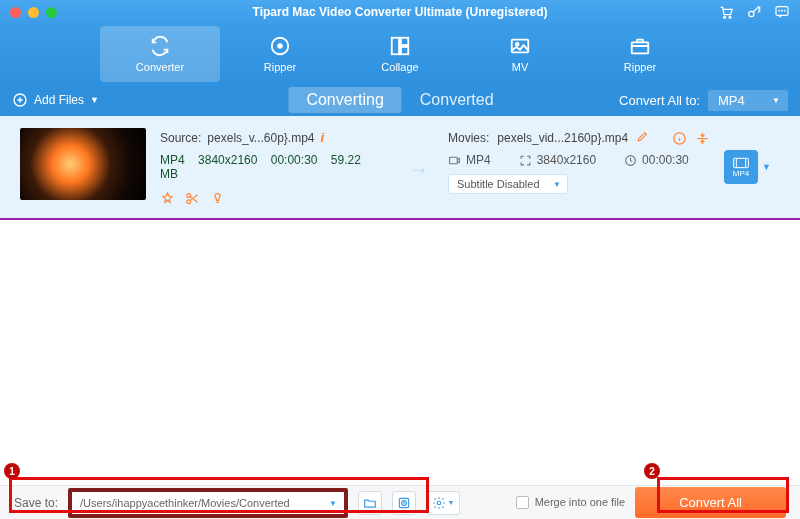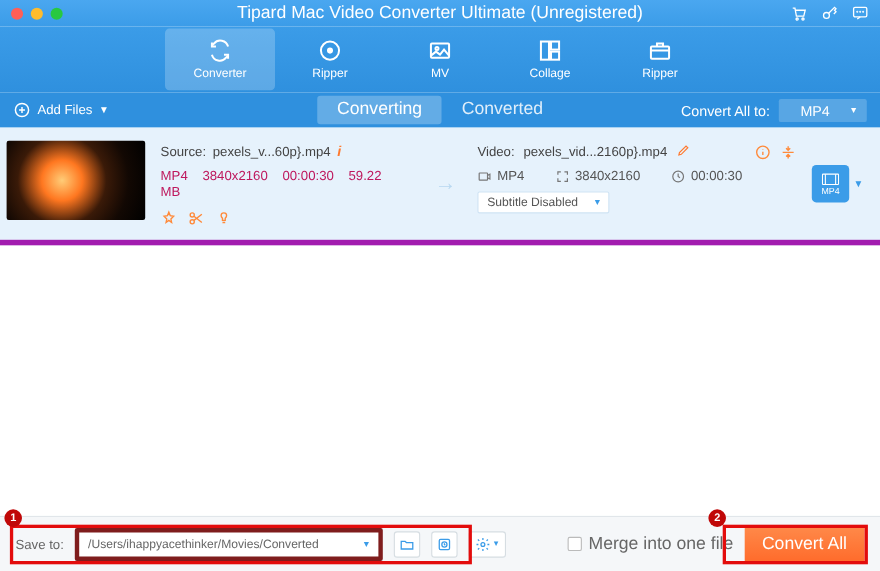--- a/index.html
+++ b/index.html
@@ -2,45 +2,45 @@
 <html><head>
 <meta charset="utf-8">
 <style>
 * { box-sizing: border-box; margin: 0; padding: 0; font-family: -apple-system, BlinkMacSystemFont, "Segoe UI", Arial, sans-serif; }
 body { width: 800px; height: 519px; background: #fff; overflow: hidden; position: relative; }
 
 .titlebar { height: 24px; background: linear-gradient(#4aa7f0, #3b9ce8); display: flex; align-items: center; padding: 0 10px; color: #fff; font-size: 12px; position: relative; }
 .traffic-lights { display: flex; gap: 7px; }
 .traffic-lights span { width: 11px; height: 11px; border-radius: 50%; display: block; }
 .tl-red { background: #ff5f57; } .tl-yellow { background: #febc2e; } .tl-green { background: #28c840; }
-.window-title { position: absolute; left: 50%; transform: translateX(-50%); font-size: 16px; font-weight: 400; }
+.window-title { position: absolute; left: 50%; transform: translateX(-50%); font-size: 12px; font-weight: 700; }
 .titlebar-right { position: absolute; right: 10px; display: flex; gap: 12px; }
 .titlebar-right svg { width: 16px; height: 16px; }
 
 .nav { height: 60px; background: linear-gradient(#3b9ce8, #2f90de); display: flex; justify-content: center; align-items: center; gap: 0; }
-.nav-item { width: 100px; height: 56px; display: flex; flex-direction: column; align-items: center; justify-content: center; color: #fff; font-size: 11px; gap: 4px; cursor: pointer; border-radius: 4px; }
+.nav-item { width: 120px; height: 56px; display: flex; flex-direction: column; align-items: center; justify-content: center; color: #fff; font-size: 11px; gap: 4px; cursor: pointer; border-radius: 4px; }
 .nav-item.active { background: rgba(255,255,255,0.22); }
 .nav-item svg { width: 22px; height: 22px; }
 
-.toolbar { height: 32px; background: #2f90de; display: flex; align-items: center; padding: 0 12px; color: #fff; font-size: 12px; justify-content: space-between; text-align: center; }
+.toolbar { height: 32px; background: #2f90de; display: flex; align-items: center; padding: 0 12px; color: #fff; font-size: 12px; justify-content: space-between; }
 .tb-left { display: flex; align-items: center; gap: 6px; cursor: pointer; }
 .tb-left svg { width: 16px; height: 16px; }
 .tb-center { display: flex; gap: 0; position: absolute; left: 50%; transform: translateX(-50%); }
 .tb-tab { padding: 4px 18px; font-size: 16px; cursor: pointer; border-radius: 3px; color: rgba(255,255,255,0.85); }
 .tb-tab.active { background: rgba(255,255,255,0.25); color: #fff; }
 .tb-right { display: flex; align-items: center; gap: 8px; font-size: 13px; }
 .tb-select { background: rgba(255,255,255,0.2); padding: 3px 24px 3px 10px; border-radius: 2px; position: relative; cursor: pointer; min-width: 80px; }
 .tb-select::after { content: "▼"; font-size: 8px; position: absolute; right: 8px; top: 50%; transform: translateY(-50%); }
 
-.item { background: #e6f2fc; display: flex; padding: 12px 6px; border-bottom: 5px solid #a21caf; gap: 14px; align-items: flex-start; }
+.item { background: #e6f2fc; display: flex; padding: 12px 20px; border-bottom: 2px solid #a21caf; gap: 14px; align-items: flex-start; }
 .thumb { width: 126px; height: 72px; background: radial-gradient(circle at 40% 50%, #ffcc77 0%, #ff7720 22%, #3a1a08 48%, #120803 72%, #000 100%); border-radius: 2px; flex-shrink: 0; }
 .src-col { flex: 0 0 230px; font-size: 12px; color: #444; display: flex; flex-direction: column; gap: 8px; padding-top: 2px; }
 .src-line1 { display: flex; align-items: center; gap: 6px; }
 .info-i { color: #ff7a2f; font-style: italic; font-weight: bold; font-size: 13px; cursor: pointer; }
-.meta-line { color: #be185d; }
+.meta-line { color: #14532d; }
 .meta-line span { margin-right: 10px; }
 .src-icons { display: flex; gap: 10px; margin-top: 2px; }
 .src-icons svg { width: 15px; height: 15px; cursor: pointer; }
 
 .arrow-col { flex: 0 0 30px; display: flex; align-items: center; justify-content: center; align-self: center; color: #b8d8f0; font-size: 20px; }
 
 .out-col { flex: 1; font-size: 12px; color: #444; display: flex; flex-direction: column; gap: 7px; padding-top: 2px; }
 .out-line1 { display: flex; align-items: center; gap: 8px; }
 .out-line1-icons { margin-left: auto; display: flex; gap: 8px; color: #ff7a2f; }
 .out-line1-icons svg { width: 15px; height: 15px; cursor: pointer; }
@@ -50,30 +50,30 @@
 .out-meta-grp svg { width: 13px; height: 13px; }
 .out-selects { display: flex; gap: 10px; }
 .mini-select { background: #fff; border: 1px solid #cfe3f4; border-radius: 2px; padding: 3px 22px 3px 8px; font-size: 11px; color: #555; position: relative; cursor: pointer; min-width: 120px; }
 .mini-select::after { content: "▼"; font-size: 8px; color: #3b9ce8; position: absolute; right: 6px; top: 50%; transform: translateY(-50%); }
 
 .format-col { flex: 0 0 56px; display: flex; align-items: center; gap: 4px; align-self: center; }
 .format-badge { width: 34px; height: 34px; background: #3b9ce8; border-radius: 4px; display: flex; flex-direction: column; align-items: center; justify-content: center; color: #fff; font-size: 8px; cursor: pointer; }
 .format-badge svg { width: 16px; height: 12px; }
 .format-drop { color: #3b9ce8; font-size: 9px; cursor: pointer; }
 
-.bottom-bar { position: absolute; bottom: 0; left: 0; right: 0; height: 50px; background: #f5f7f9; border-top: 1px solid #e1e6ea; display: flex; align-items: center; padding: 0 14px; gap: 10px; font-size: 12px; color: #444; }
+.bottom-bar { position: absolute; bottom: 0; left: 0; right: 0; height: 34px; background: #f5f7f9; border-top: 1px solid #e1e6ea; display: flex; align-items: center; padding: 0 14px; gap: 10px; font-size: 12px; color: #444; }
 .save-label { color: #666; }
 .save-path { background: #fff; border: 4px solid #7f1d1d; border-radius: 2px; padding: 5px 24px 5px 8px; width: 280px; position: relative; color: #666; cursor: pointer; font-size: 11px; }
 .save-path::after { content: "▼"; color: #3b9ce8; font-size: 8px; position: absolute; right: 7px; top: 50%; transform: translateY(-50%); }
 .bb-icon { width: 24px; height: 24px; border: 1px solid #d6dde2; border-radius: 3px; background: #fff; display: flex; align-items: center; justify-content: center; color: #3b9ce8; cursor: pointer; }
 .bb-icon svg { width: 14px; height: 14px; }
 .bb-spacer { flex: 1; }
-.merge-chk { display: flex; align-items: center; gap: 6px; color: #666; font-size: 16px; cursor: pointer; }
+.merge-chk { display: flex; align-items: flex-start; gap: 6px; color: #666; font-size: 11px; cursor: pointer; }
 .merge-chk .box { width: 13px; height: 13px; border: 1px solid #bbb; border-radius: 2px; background: #fff; }
-.convert-btn { background: linear-gradient(#ff8a4a, #ff6a2a); color: #fff; padding: 8px 16px; border-radius: 3px; cursor: pointer; font-size: 16px; border: none; }
+.convert-btn { background: linear-gradient(#ff8a4a, #ff6a2a); color: #fff; padding: 8px 44px; border-radius: 3px; cursor: pointer; font-size: 13px; border: none; }
 
 .anno-red-1 { position: absolute; border: 3px solid #e30c0c; left: 9px; bottom: 6px; width: 420px; height: 36px; pointer-events: none; }
 .anno-red-2 { position: absolute; border: 3px solid #e30c0c; right: 11px; bottom: 6px; width: 132px; height: 36px; pointer-events: none; }
 .anno-badge { position: absolute; width: 16px; height: 16px; background: #c00808; color: #fff; border-radius: 50%; font-size: 10px; display: flex; align-items: center; justify-content: center; font-weight: bold; }
 .anno-b1 { left: 4px; bottom: 40px; }
 .anno-b2 { right: 140px; bottom: 40px; }
 </style>
 </head>
 <body>
 
@@ -114,33 +114,33 @@
   </div>
   <div class="nav-item">
     <svg viewBox="0 0 24 24" fill="none" stroke="#fff" stroke-width="2">
         <circle cx="12" cy="12" r="9"></circle>
         <circle cx="12" cy="12" r="2" fill="#fff"></circle>
       </svg>
     <span>Ripper</span>
   </div>
   <div class="nav-item">
     <svg viewBox="0 0 24 24" fill="none" stroke="#fff" stroke-width="2">
+        <rect x="3" y="3" width="8" height="18"></rect>
+        <rect x="13" y="3" width="8" height="8"></rect>
+        <rect x="13" y="13" width="8" height="8"></rect>
+      </svg>
+    <span>Collage</span>
+  </div>
+  <div class="nav-item">
+    <svg viewBox="0 0 24 24" fill="none" stroke="#fff" stroke-width="2">
         <rect x="3" y="5" width="18" height="14" rx="1"></rect>
         <circle cx="9" cy="10" r="1.5"></circle>
         <path d="M3 17l5-4 4 3 4-5 5 6"></path>
       </svg>
     <span>MV</span>
-  </div>
-  <div class="nav-item">
-    <svg viewBox="0 0 24 24" fill="none" stroke="#fff" stroke-width="2">
-        <rect x="3" y="3" width="8" height="18"></rect>
-        <rect x="13" y="3" width="8" height="8"></rect>
-        <rect x="13" y="13" width="8" height="8"></rect>
-      </svg>
-    <span>Collage</span>
   </div>
   <div class="nav-item">
     <svg viewBox="0 0 24 24" fill="none" stroke="#fff" stroke-width="2">
         <rect x="3" y="8" width="18" height="12" rx="1"></rect>
         <path d="M3 12h18M9 8V5h6v3"></path>
       </svg>
     <span>Ripper</span>
   </div>
 </div>
 
@@ -191,21 +191,21 @@
           <path d="M12 4a4 4 0 0 0-4 4c0 2 1 3 2 4v3h4v-3c1-1 2-2 2-4a4 4 0 0 0-4-4z"></path>
           <path d="M10 18h4"></path>
         </svg>
     </div>
   </div>
 
   <div class="arrow-col">→</div>
 
   <div class="out-col">
     <div class="out-line1">
-      <span>Video:</span>
+      <span>Movies:</span>
       <span>pexels_vid...2160p}.mp4</span>
       <span class="pencil">
         <svg width="13" height="13" viewBox="0 0 24 24" fill="none" stroke="currentColor" stroke-width="2">
             <path d="M4 20l4-1 11-11-3-3L5 16z"></path>
           </svg>
       </span>
       <div class="out-line1-icons">
         <svg viewBox="0 0 24 24" fill="none" stroke="#ff8a3a" stroke-width="2">
             <circle cx="12" cy="12" r="9"></circle>
             <path d="M12 8v.5M12 11v5"></path>

